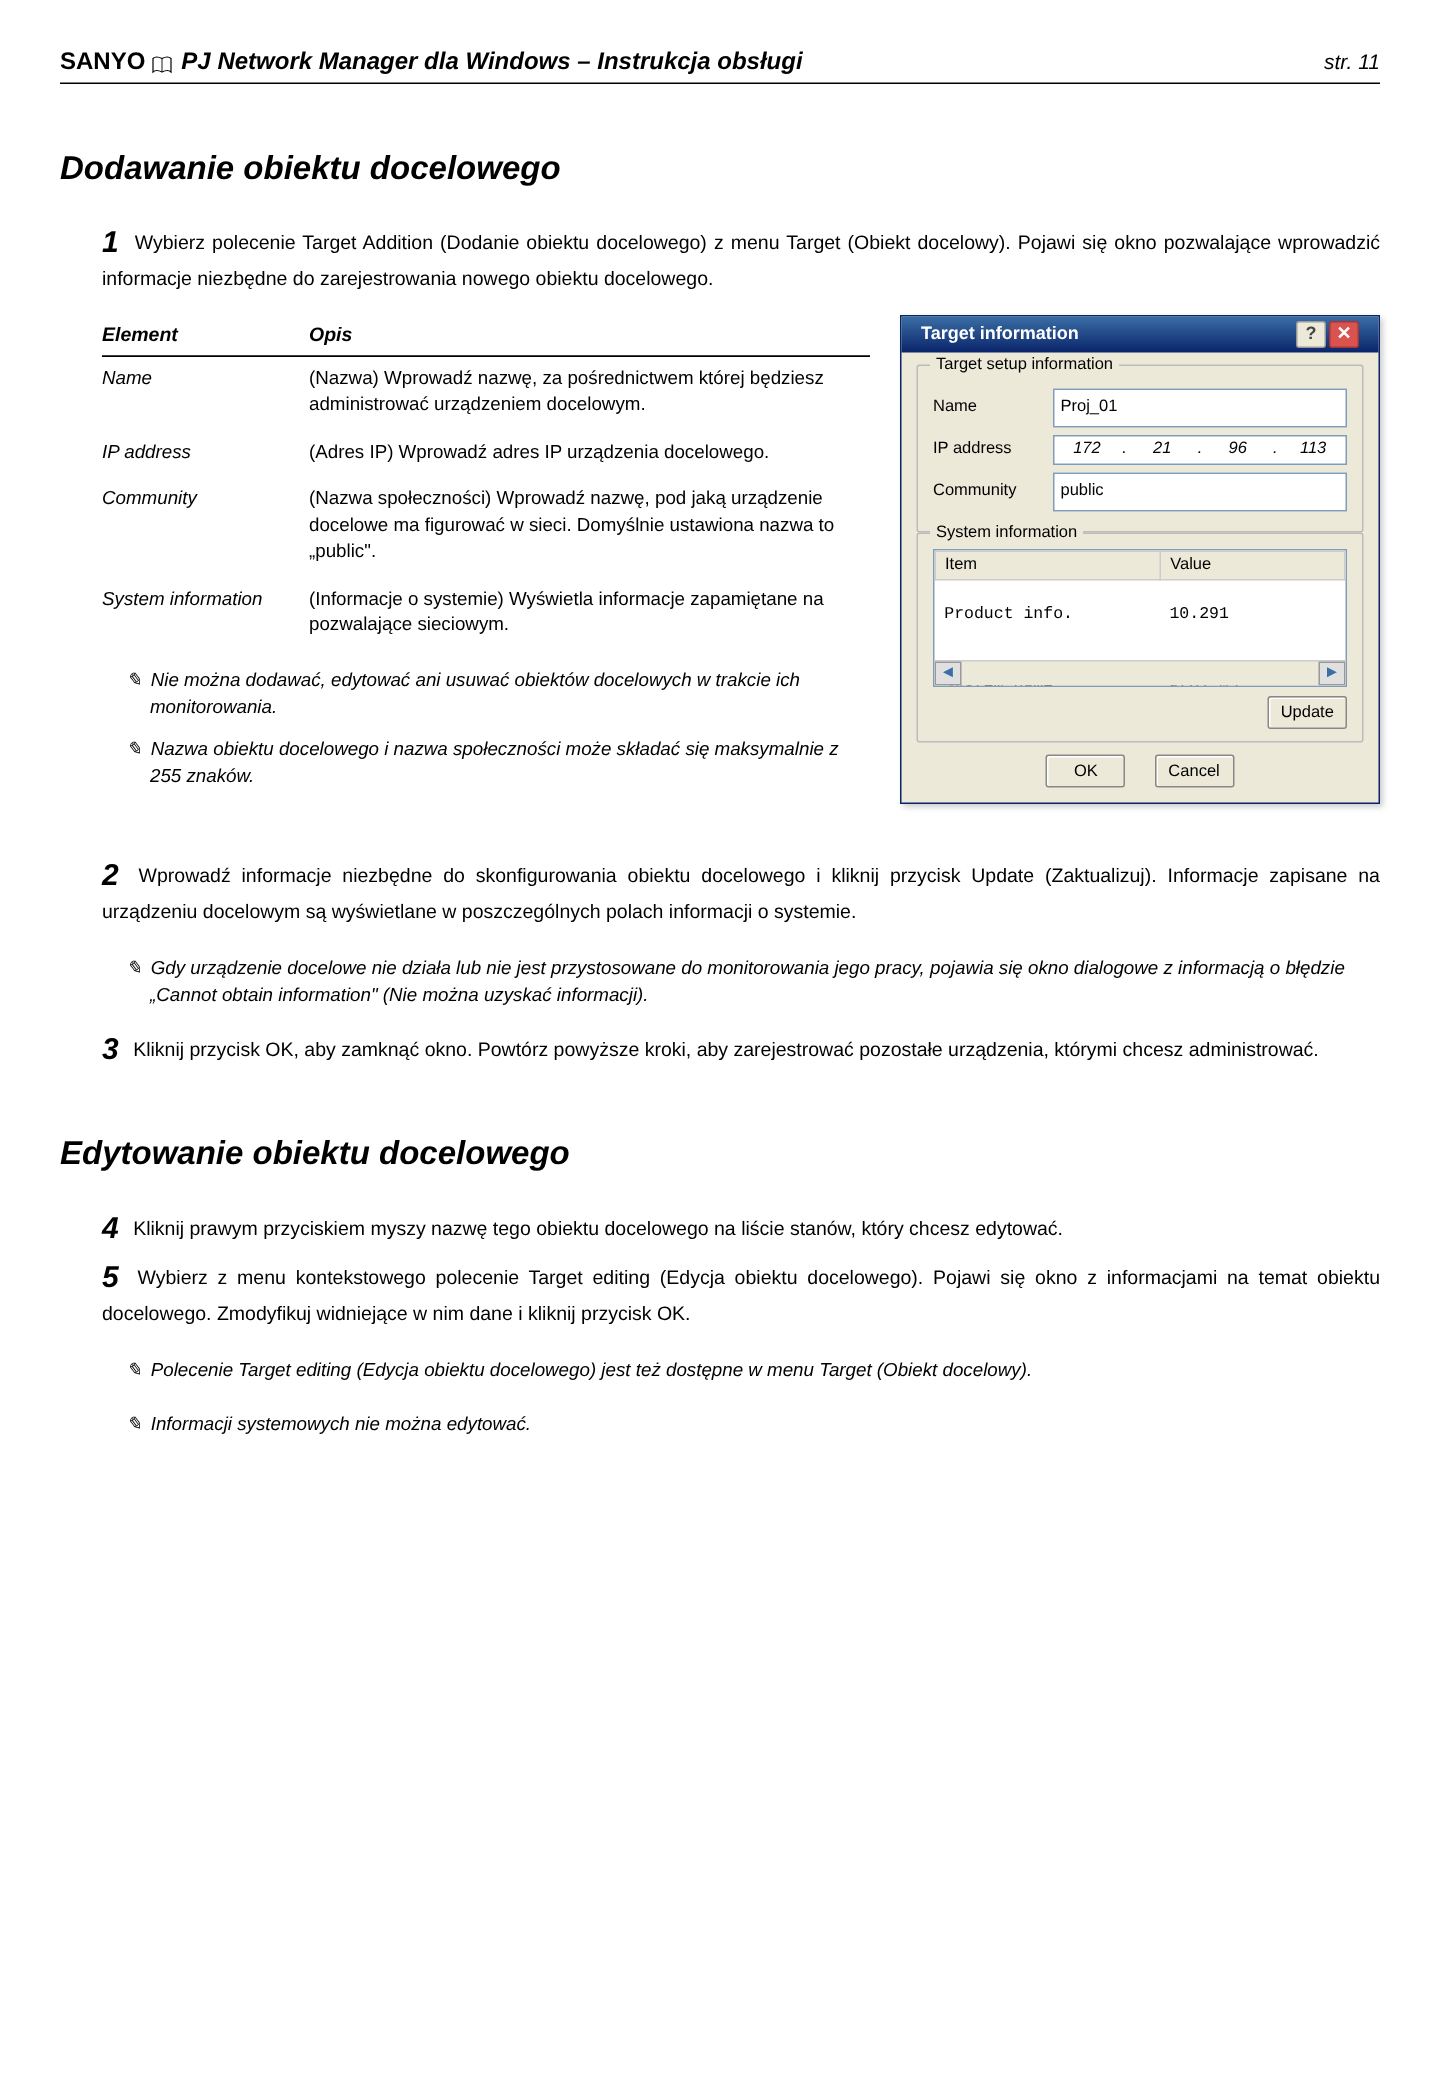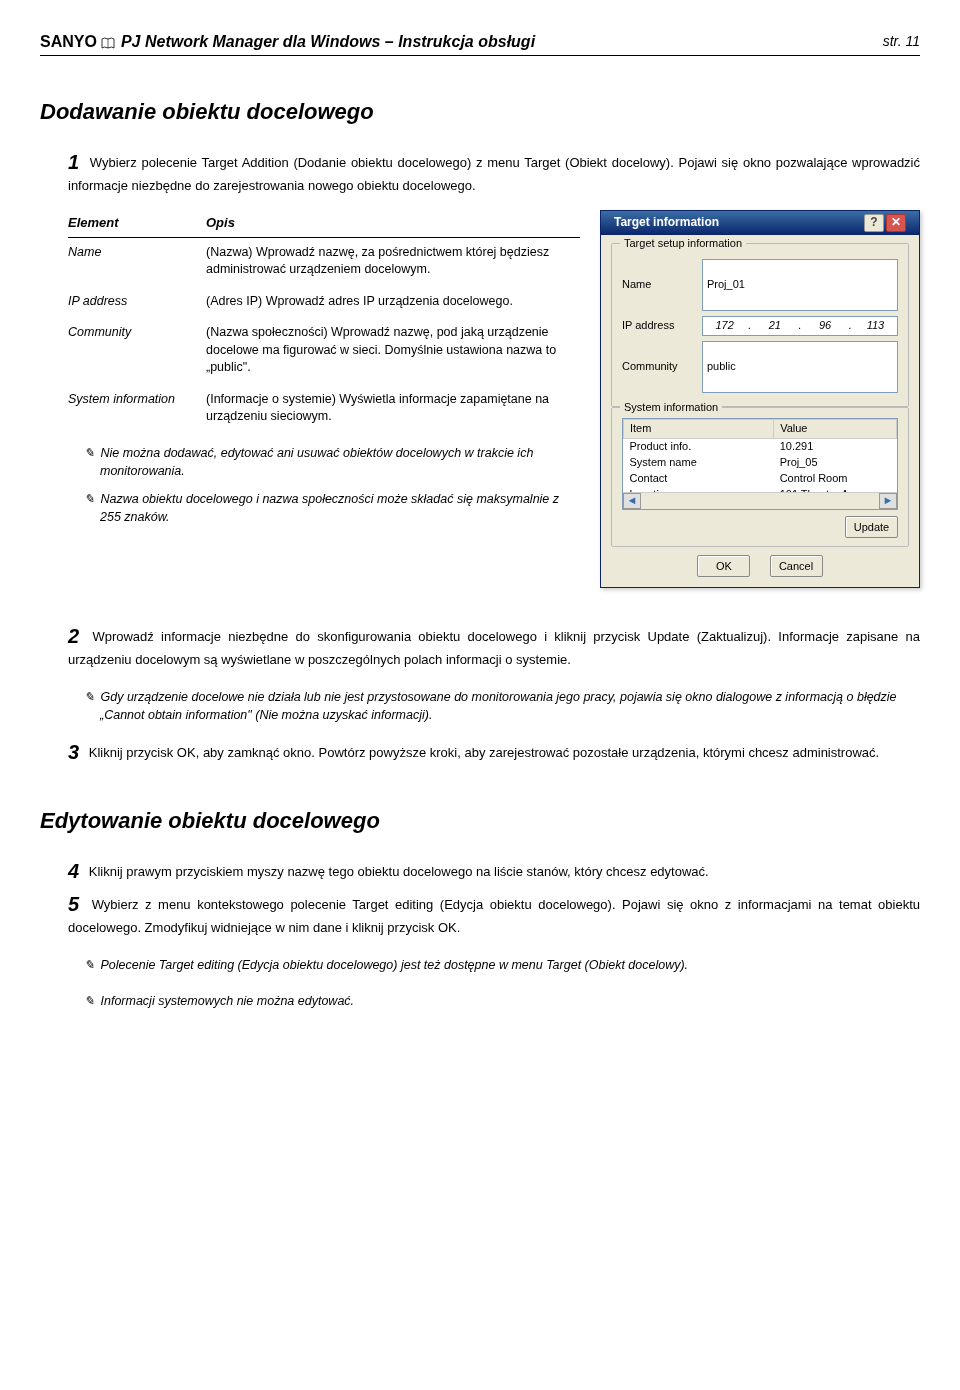--- a/index.html
+++ b/index.html
@@ -160,21 +160,21 @@
   .form-row {
     display: flex;
     align-items: center;
     margin: 5px 0;
   }
   .form-row .lbl { width: 80px; }
   .form-row .inp {
     flex: 1;
     background: #fff;
     border: 1px solid #7f9db9;
-    padding: 17px 4px;
+    padding: 4px 4px;
     height: 16px;
     font-size: 11px;
   }
   .ip-seg {
     display: flex;
     flex: 1;
     background: #fff;
     border: 1px solid #7f9db9;
     height: 18px;
     align-items: center;
@@ -199,21 +199,22 @@
     font-size: 11px;
   }
   .sys-list th {
     text-align: left;
     font-weight: normal;
     background: #ece9d8;
     border: 1px solid #ccc;
     padding: 1px 6px;
   }
   .sys-list td {
-    padding: 0 6px;
+    padding: 16px 6px;
+    font-family: Liberation Mono, monospace;
   }
   .hscroll {
     display: flex;
     align-items: center;
     height: 16px;
     border-top: 1px solid #ccc;
     background: #ece9d8;
     position: absolute;
     bottom: 0; left: 0; right: 0;
   }
@@ -284,21 +285,21 @@
           <tr>
             <td>IP address</td>
             <td>(Adres IP) Wprowadź adres IP urządzenia docelowego.</td>
           </tr>
           <tr>
             <td>Community</td>
             <td>(Nazwa społeczności) Wprowadź nazwę, pod jaką urządzenie docelowe ma figurować w sieci. Domyślnie ustawiona nazwa to „public".</td>
           </tr>
           <tr>
             <td>System information</td>
-            <td>(Informacje o systemie) Wyświetla informacje zapamiętane na urządzeniu sieciowym.</td>
+            <td>(Informacje o systemie) Wyświetla informacje zapamiętane na pozwalające sieciowym.</td>
           </tr>
         </tbody>
       </table>
 
       <div class="note">
         <span class="pencil">✎</span><span>Nie można dodawać, edytować ani usuwać obiektów docelowych w trakcie ich monitorowania.</span>
       </div>
       <div class="note">
         <span class="pencil">✎</span><span>Nazwa obiektu docelowego i nazwa społeczności może składać się maksymalnie z 255 znaków.</span>
       </div>

